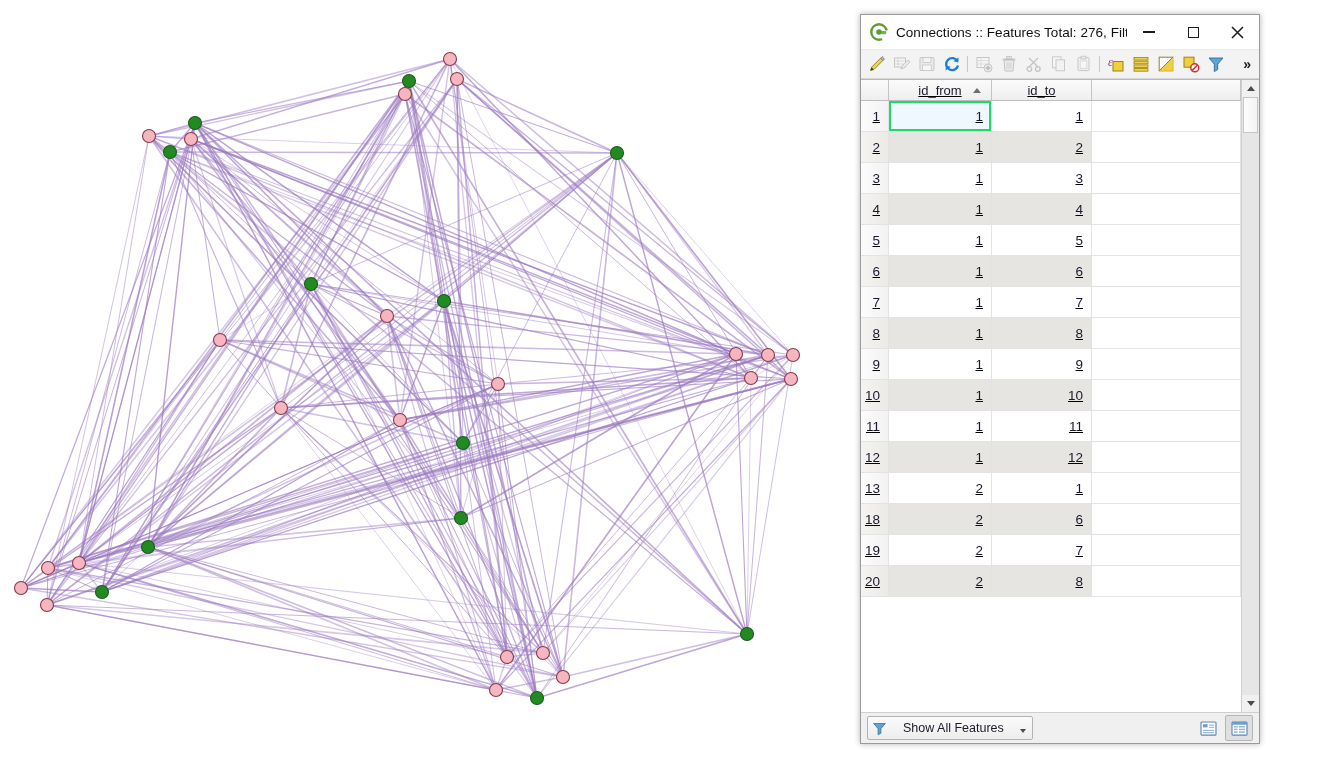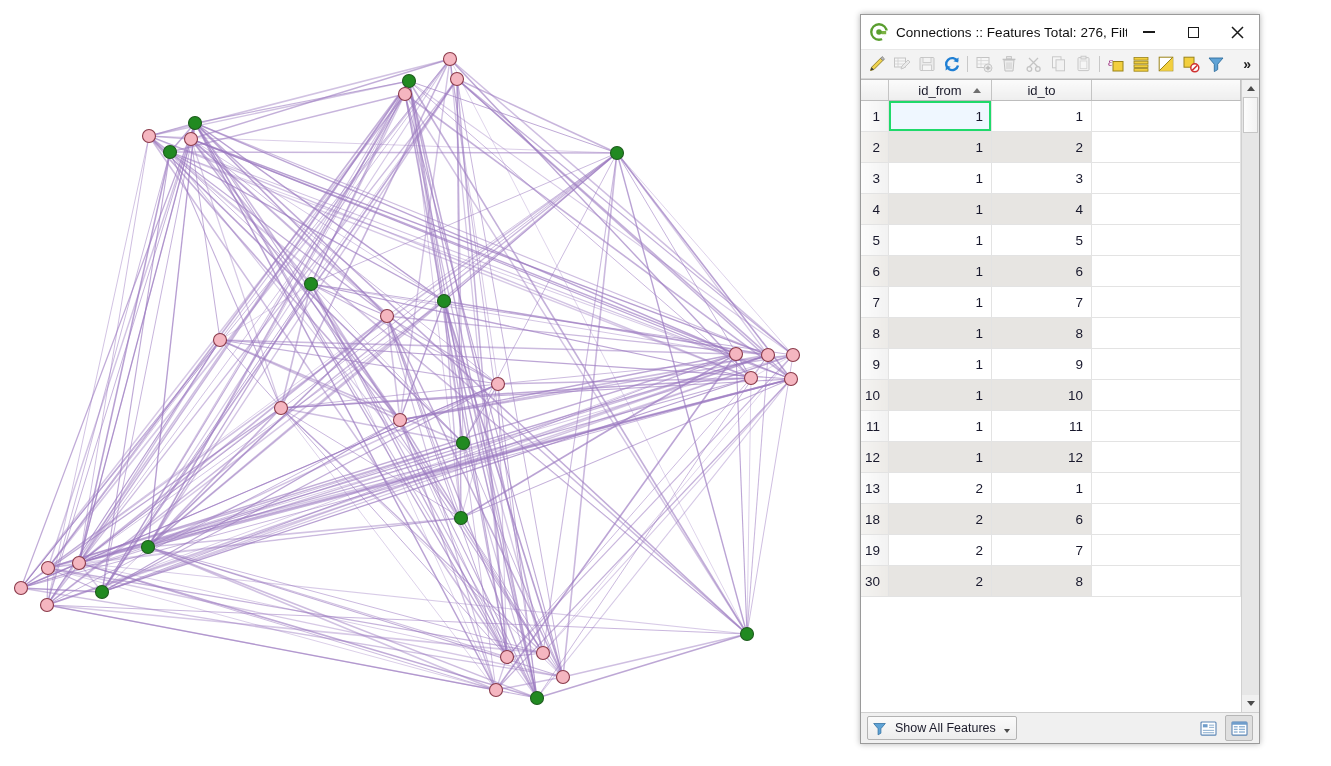--- a/index.html
+++ b/index.html
@@ -113,20 +113,21 @@
     position: relative;
     background: #ffffff;
     border-top: 1px solid #b8b8b8;
     overflow: hidden;
     display: flex;
   }
   #table-scrollwrap {
     flex: 1;
     overflow: hidden;
     position: relative;
+    text-decoration: underline;
   }
   table.attr {
     border-collapse: collapse;
     table-layout: fixed;
     width: 100%;
     font-size: 13px;
     color: #1a1a2e;
   }
   table.attr th {
     height: 20px;
@@ -237,21 +238,21 @@
     flex: none;
   }
   #filter-btn {
     height: 22px;
     background: linear-gradient(to bottom,#fbfbfb,#ededed);
     border: 1px solid #b3b3b3;
     border-radius: 2px;
     display: flex;
     align-items: center;
     padding: 0 6px 0 4px;
-    gap: 8px;
+    gap: 16px;
   }
   #filter-label {
     font-size: 12.5px;
     color: #1b1b2a;
     white-space: nowrap;
   }
   .mini-caret {
     width: 0; height: 0;
     border-left: 3.5px solid transparent;
     border-right: 3.5px solid transparent;
@@ -844,21 +845,21 @@
                 <td>6</td>
                 <td class="blank"></td>
               </tr>
               <tr>
                 <td class="rowhdr">19</td>
                 <td>2</td>
                 <td>7</td>
                 <td class="blank"></td>
               </tr>
               <tr class="alt">
-                <td class="rowhdr">30</td>
+                <td class="rowhdr">20</td>
                 <td>2</td>
                 <td>8</td>
                 <td class="blank"></td>
               </tr>
             </tbody>
         </table>
       </div>
 
       <div id="vscroll">
         <div class="scroll-arrow up">

